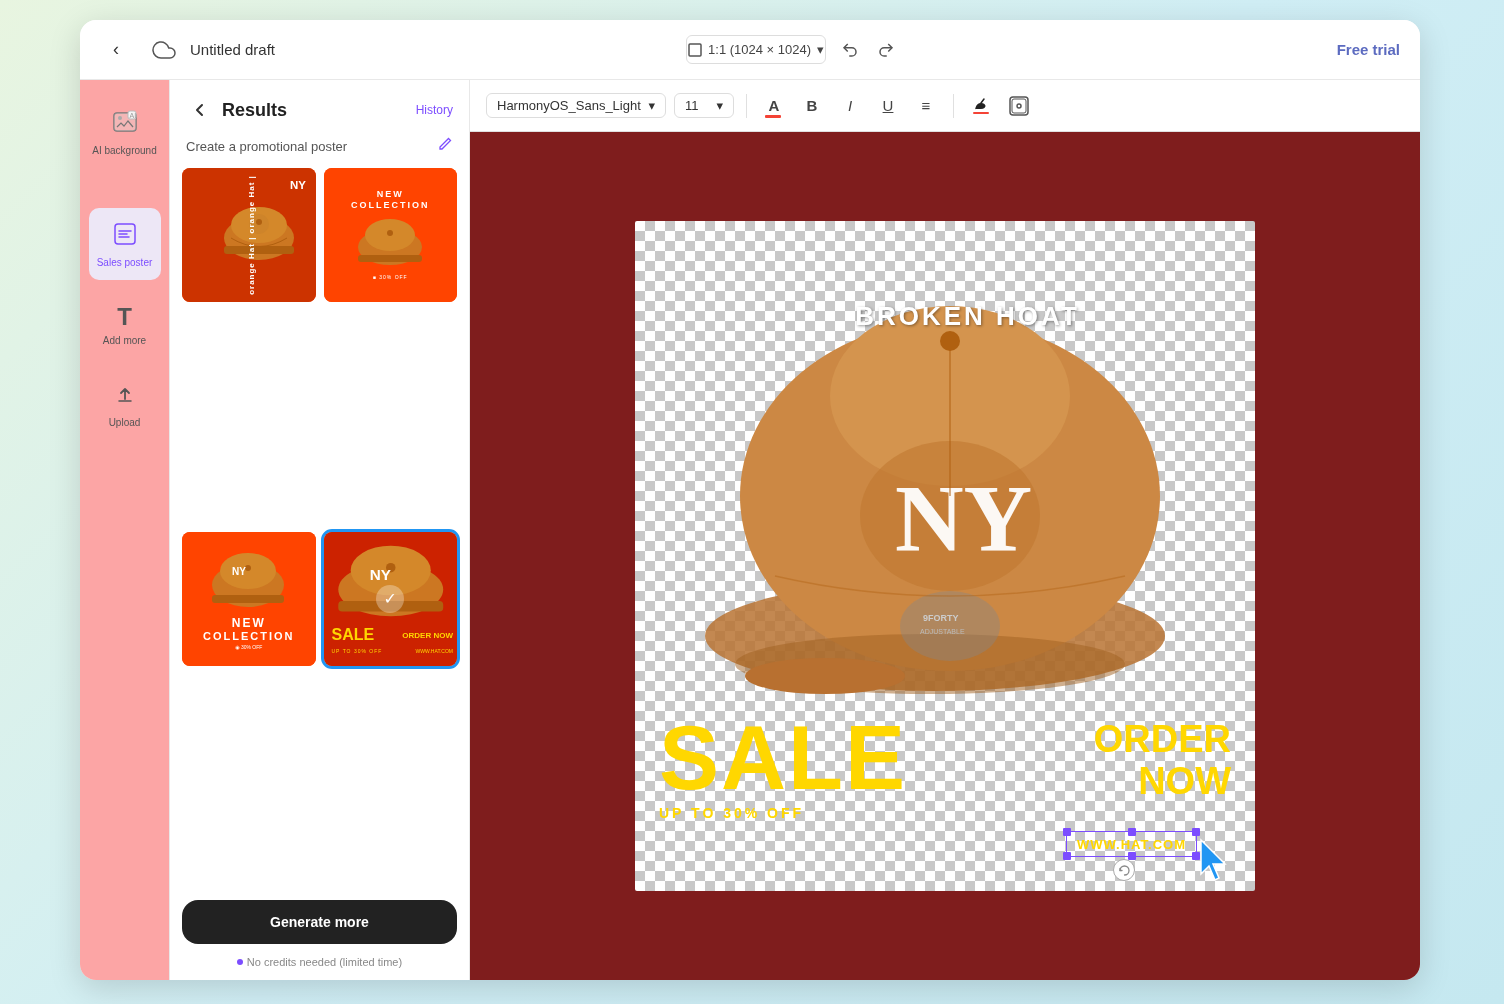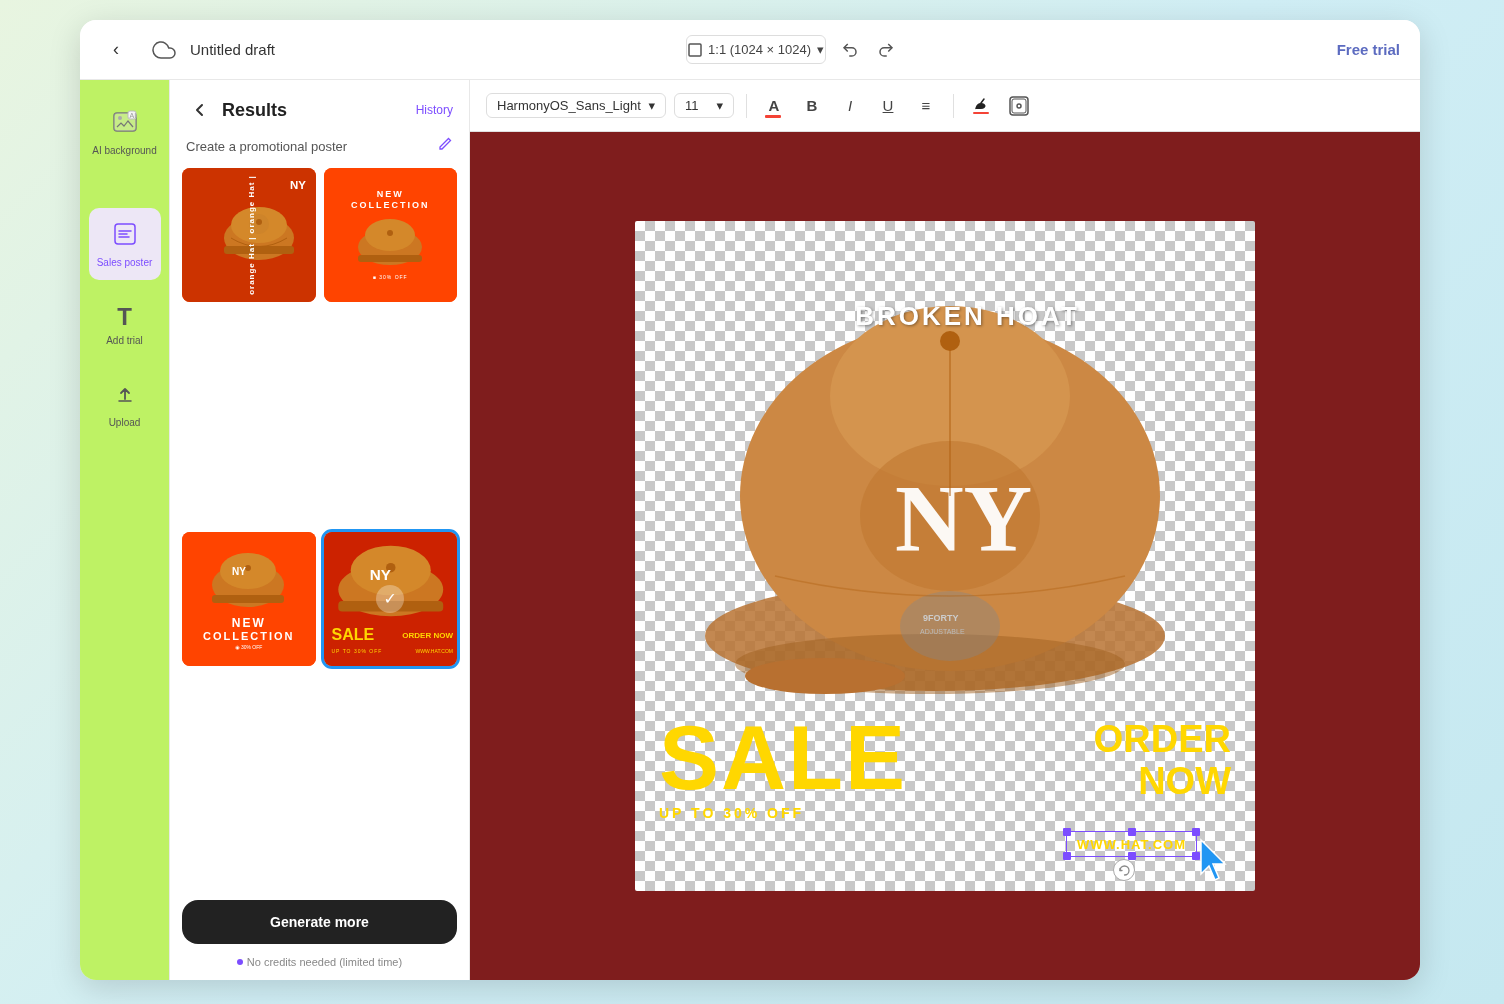--- a/index.html
+++ b/index.html
@@ -90,21 +90,21 @@
     }
     
     .main-area {
       display: flex;
       flex: 1;
       overflow: hidden;
     }
     
     .left-sidebar {
       width: 90px;
-      background: #bef264;
+      background: #fca5a5;
       border-right: 1px solid #e8e8e8;
       display: flex;
       flex-direction: column;
       align-items: center;
       padding: 16px 0;
       gap: 8px;
       flex-shrink: 0;
     }
     .sidebar-item {
       width: 72px;
@@ -405,21 +405,21 @@
         <div class="sidebar-icon">
           <svg width="26" height="26" viewBox="0 0 26 26" fill="none">
             <rect x="3" y="3" width="20" height="20" rx="3" fill="#ede7f6" stroke="#7c4dff" stroke-width="1.5"></rect>
             <path d="M7 10h12M7 13h8M7 16h10" stroke="#7c4dff" stroke-width="1.5" stroke-linecap="round"></path>
           </svg>
         </div>
         <span style="font-size:10px;color:#7c4dff;">Sales poster</span>
       </div>
       <div class="sidebar-item">
         <div class="sidebar-icon" style="font-size:24px;font-weight:700;color:#555;">T</div>
-        <span style="font-size:10px;color:#555;">Add trial</span>
+        <span style="font-size:10px;color:#555;">Add more</span>
       </div>
       <div class="sidebar-item">
         <div class="sidebar-icon">
           <svg width="26" height="26" viewBox="0 0 26 26" fill="none">
             <path d="M13 18V8M9 12l4-4 4 4" stroke="#555" stroke-width="1.8" stroke-linecap="round" stroke-linejoin="round"></path>
             <path d="M7 20h12" stroke="#555" stroke-width="1.5" stroke-linecap="round"></path>
           </svg>
         </div>
         <span style="font-size:10px;color:#555;">Upload</span>
       </div>

